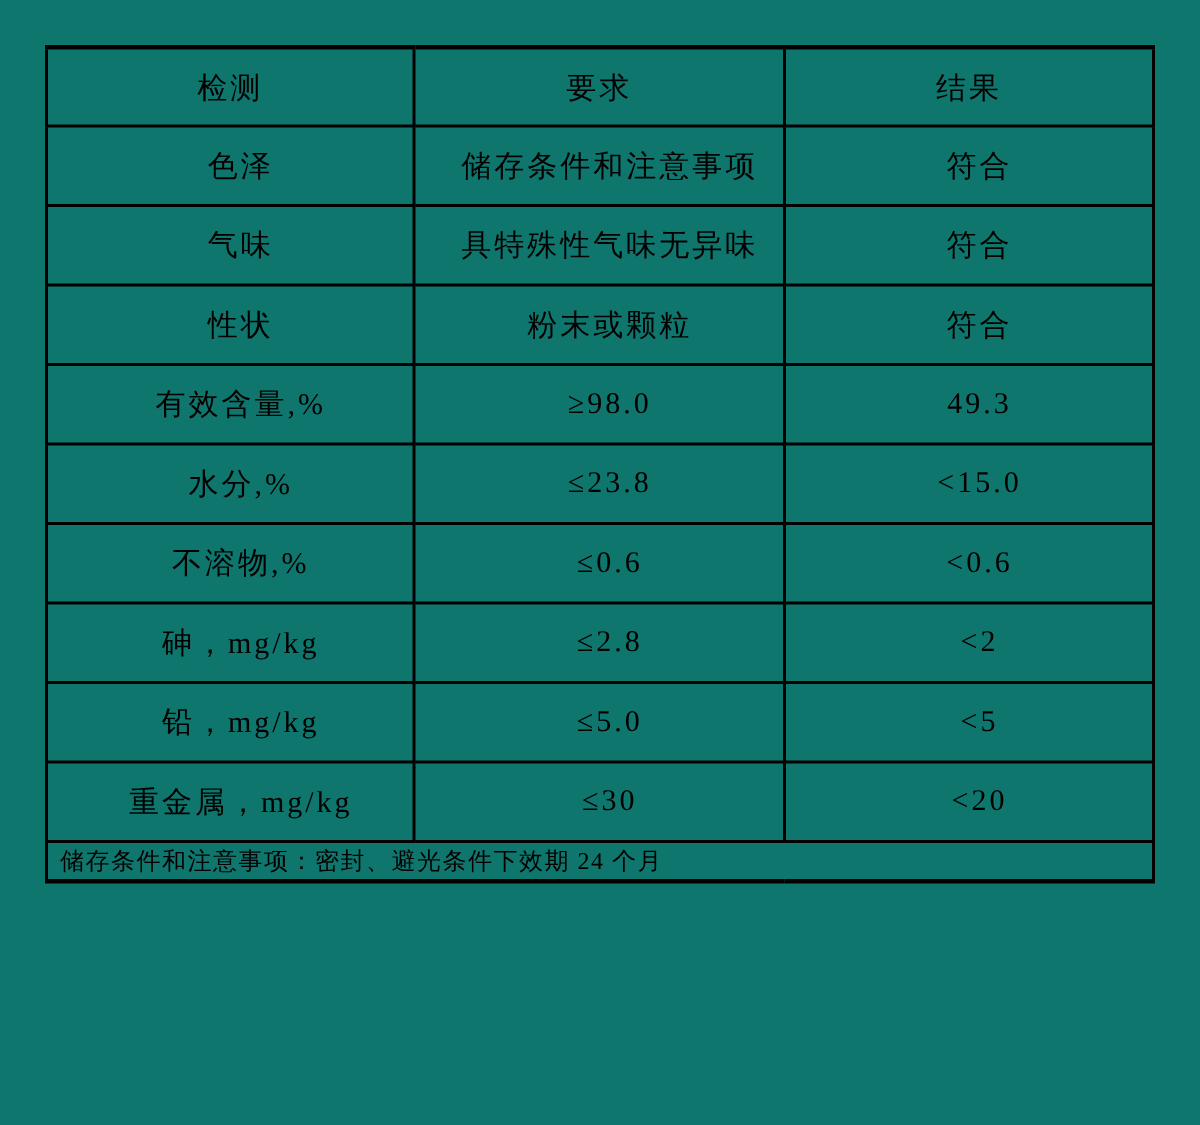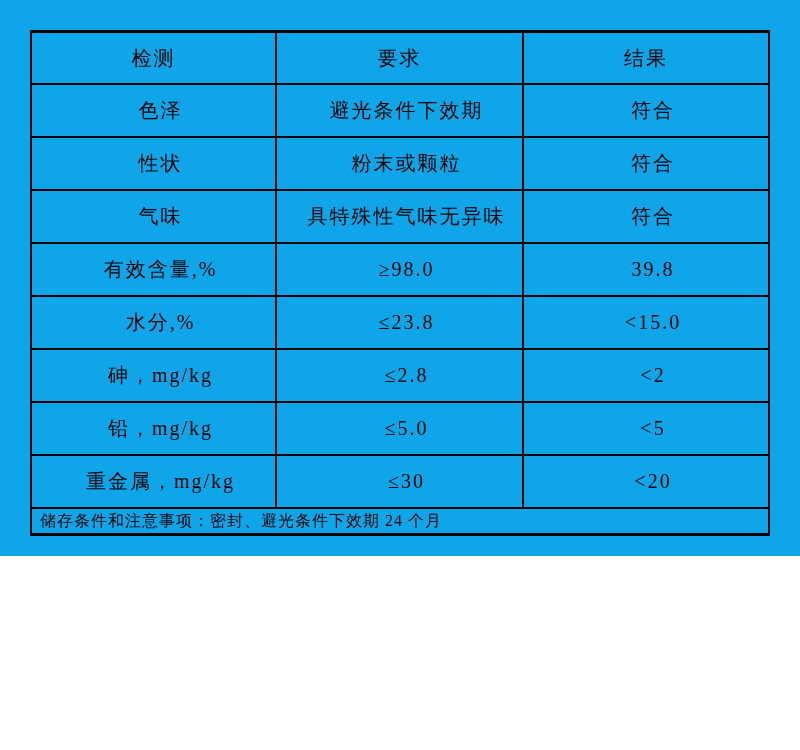--- a/index.html
+++ b/index.html
@@ -3,22 +3,22 @@
 <meta charset="utf-8">
 <style>
   html, body {
     margin: 0;
     padding: 0;
     background: #ffffff;
   }
   .page {
     position: relative;
     width: 800px;
-    height: 556px;
-    background: #0ea5e9;
+    height: 750px;
+    background: #0f766e;
     overflow: hidden;
   }
   table.qc-table {
     position: absolute;
     left: 30px;
     top: 30px;
     width: 738px;
     border-collapse: collapse;
     table-layout: fixed;
     font-family: "Liberation Serif", "DejaVu Serif", serif;
@@ -69,48 +69,53 @@
     <thead>
       <tr>
         <th>检测</th>
         <th>要求</th>
         <th>结果</th>
       </tr>
     </thead>
     <tbody>
   <tr>
     <td>色泽</td>
-    <td>避光条件下效期</td>
+    <td>储存条件和注意事项</td>
+    <td>符合</td>
+  </tr>
+
+  <tr>
+    <td>气味</td>
+    <td>具特殊性气味无异味</td>
     <td>符合</td>
   </tr>
 
   <tr>
     <td>性状</td>
     <td>粉末或颗粒</td>
     <td>符合</td>
   </tr>
 
   <tr>
-    <td>气味</td>
-    <td>具特殊性气味无异味</td>
-    <td>符合</td>
-  </tr>
-
-  <tr>
     <td>有效含量,%</td>
     <td>≥98.0</td>
-    <td>39.8</td>
+    <td>49.3</td>
   </tr>
 
   <tr>
     <td>水分,%</td>
     <td>≤23.8</td>
     <td>&lt;15.0</td>
   </tr>
 
+  <tr>
+    <td>不溶物,%</td>
+    <td>≤0.6</td>
+    <td>&lt;0.6</td>
+  </tr>
 
   <tr>
     <td>砷，mg/kg</td>
     <td>≤2.8</td>
     <td>&lt;2</td>
   </tr>
 
   <tr>
     <td>铅，mg/kg</td>
     <td>≤5.0</td>

